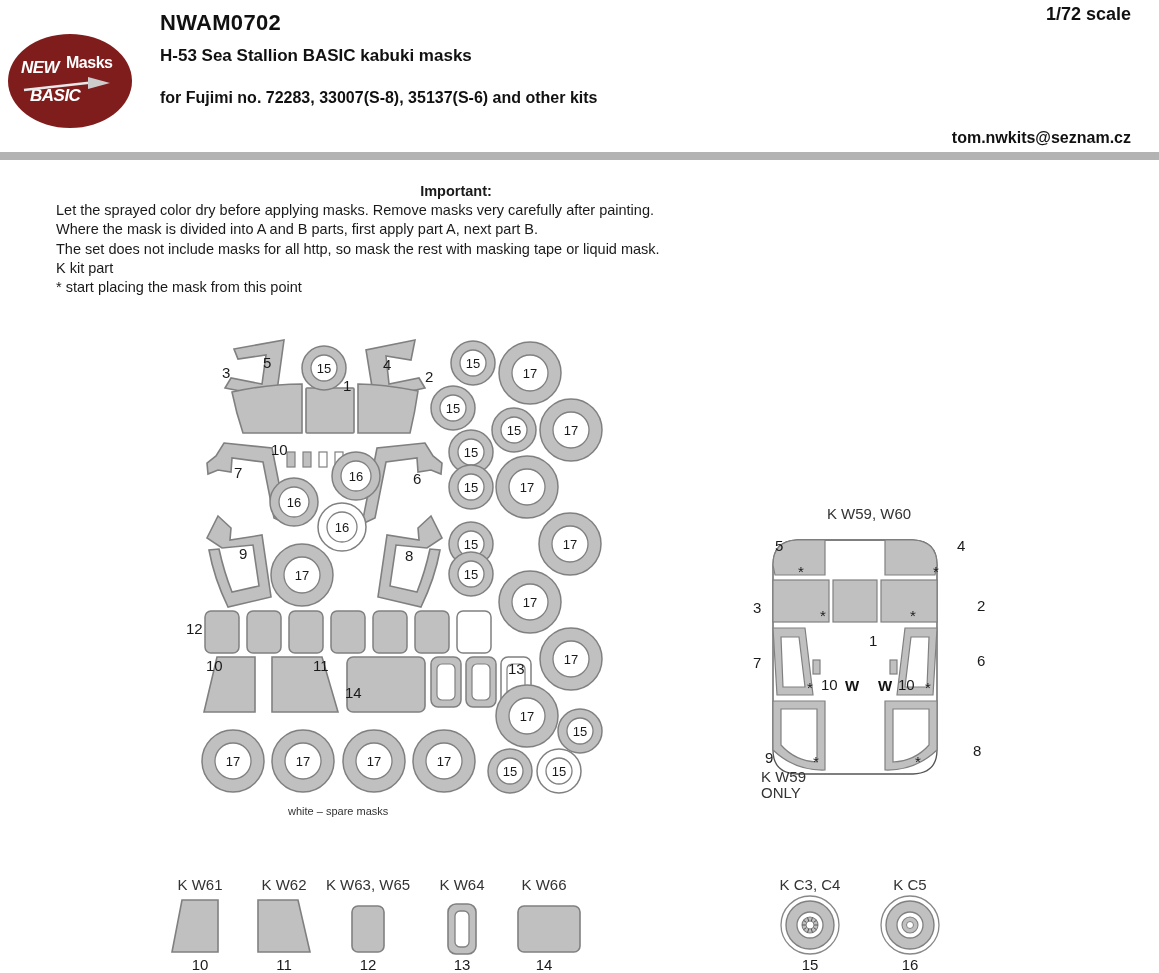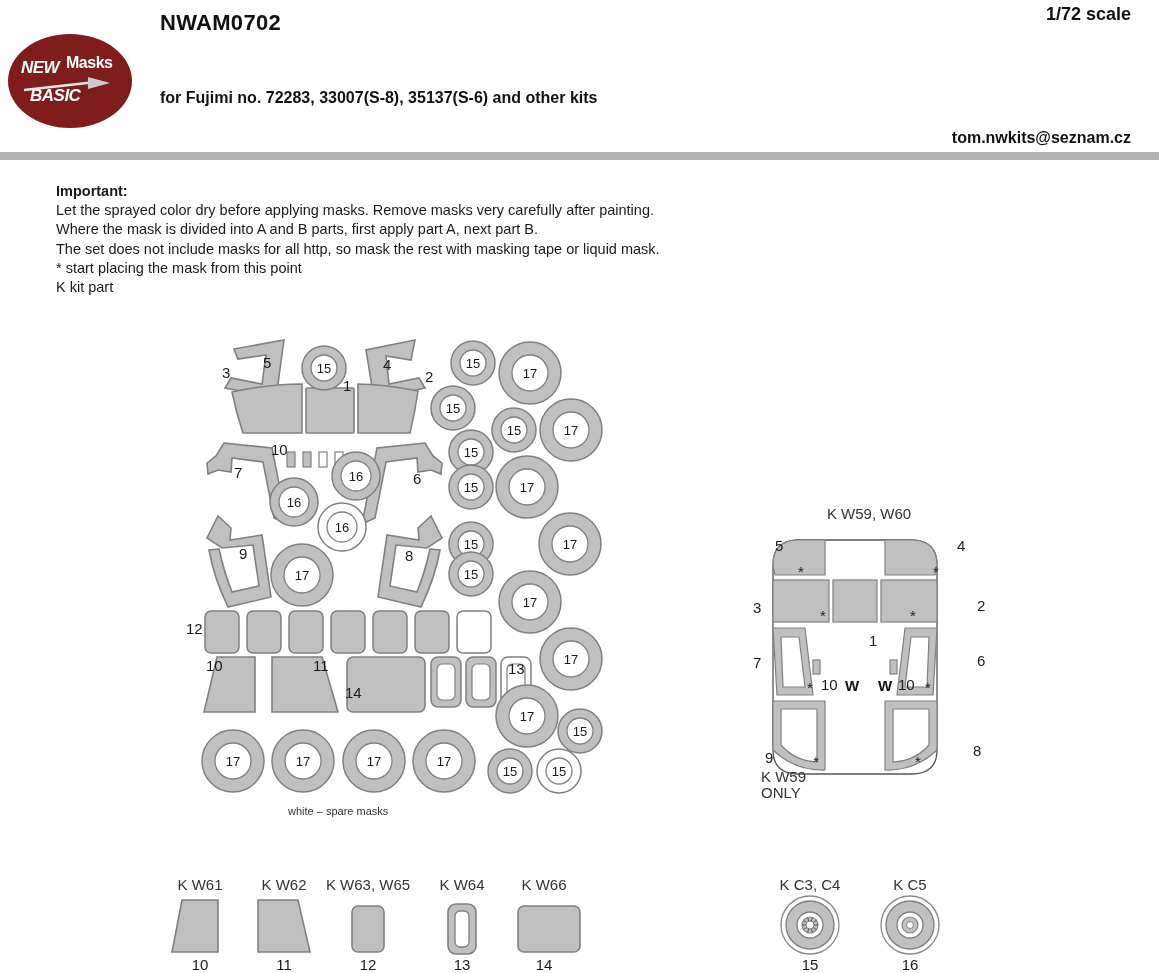--- a/index.html
+++ b/index.html
@@ -24,21 +24,21 @@
   #h-sub{left:160px;top:89px;font-size:16px;}
   #h-url{left:160px;top:126px;font-size:17px;}
   #h-mail{right:28px;top:129px;font-size:16px;}
 
   #divider{position:absolute;left:0;top:152px;width:1159px;height:8px;
            background:#b3b3b3;}
 
   
   #notes{position:absolute;left:56px;top:182px;width:800px;
          font-size:14.5px;line-height:19.2px;color:#1a1a1a;}
-  #notes .imp{font-weight:bold;}
+  #notes .imp{font-weight:bold;text-align:center;}
   #notes .wsym{font-weight:bold;font-size:15px;}
 
   
   svg{display:block;overflow:visible;}
   .lbl{font-family:"Liberation Sans",sans-serif;font-size:15px;fill:#1a1a1a;}
   .lbl-s{font-family:"Liberation Sans",sans-serif;font-size:13px;fill:#1a1a1a;}
   .cap{font-family:"Liberation Sans",sans-serif;font-size:15px;fill:#333;}
   .wmark{font-family:"Liberation Sans",sans-serif;font-size:15px;
          font-weight:bold;fill:#111;}
 
@@ -58,32 +58,33 @@
     <span class="lw l-masks">Masks</span>
     <span class="lw l-ware">BASIC</span>
     <svg class="l-arrow" viewBox="0 0 92 18">
       <path d="M2 14 L74 6" stroke="#e8e8e8" stroke-width="2.4" fill="none"></path>
       <path d="M66 1 L88 7 L66 13 Z" fill="#cccccc"></path>
     </svg>
   </div>
 
   <div class="hl" id="h-code">NWAM0702</div>
   <div class="hl" id="h-scale">1/72 scale</div>
+  <div class="hl" id="h-title">H-53 Sea Stallion BASIC kabuki masks</div>
   <div class="hl" id="h-sub">for Fujimi no. 72283, 33007(S-8), 35137(S-6) and other kits</div>
   <div class="hl" id="h-mail">tom.nwkits@seznam.cz</div>
 </div>
 <div id="divider"></div>
 
 <div id="notes">
   <div class="imp">Important:</div>
   <div>Let the sprayed color dry before applying masks. Remove masks very carefully after painting.</div>
   <div>Where the mask is divided into A and B parts, first apply part A, next part B.</div>
   <div>The set does not include masks for all http, so mask the rest with masking tape or liquid mask.</div>
+  <div>K kit part</div>
   <div>*  start placing the mask from this point</div>
-  <div>K kit part</div>
 </div>
 
 <svg id="main-diagram" width="460" height="490" viewBox="160 325 460 490">
   <g id="static-shapes" fill="#c0c0c0" stroke="#808080" stroke-width="1.6">
 
     <path d="M234 349 L284 340 L276 398 L225 388 L231 378 L262 384 L266 355 L238 359 Z"></path>
 
     <path d="M415 340 L366 350 L374 399 L425 388 L419 378 L389 384 L386 356 L411 360 Z"></path>
 
     <path d="M232 392 Q268 384 302 384 L302 433 L243 433 Q236 412 232 392 Z"></path>

